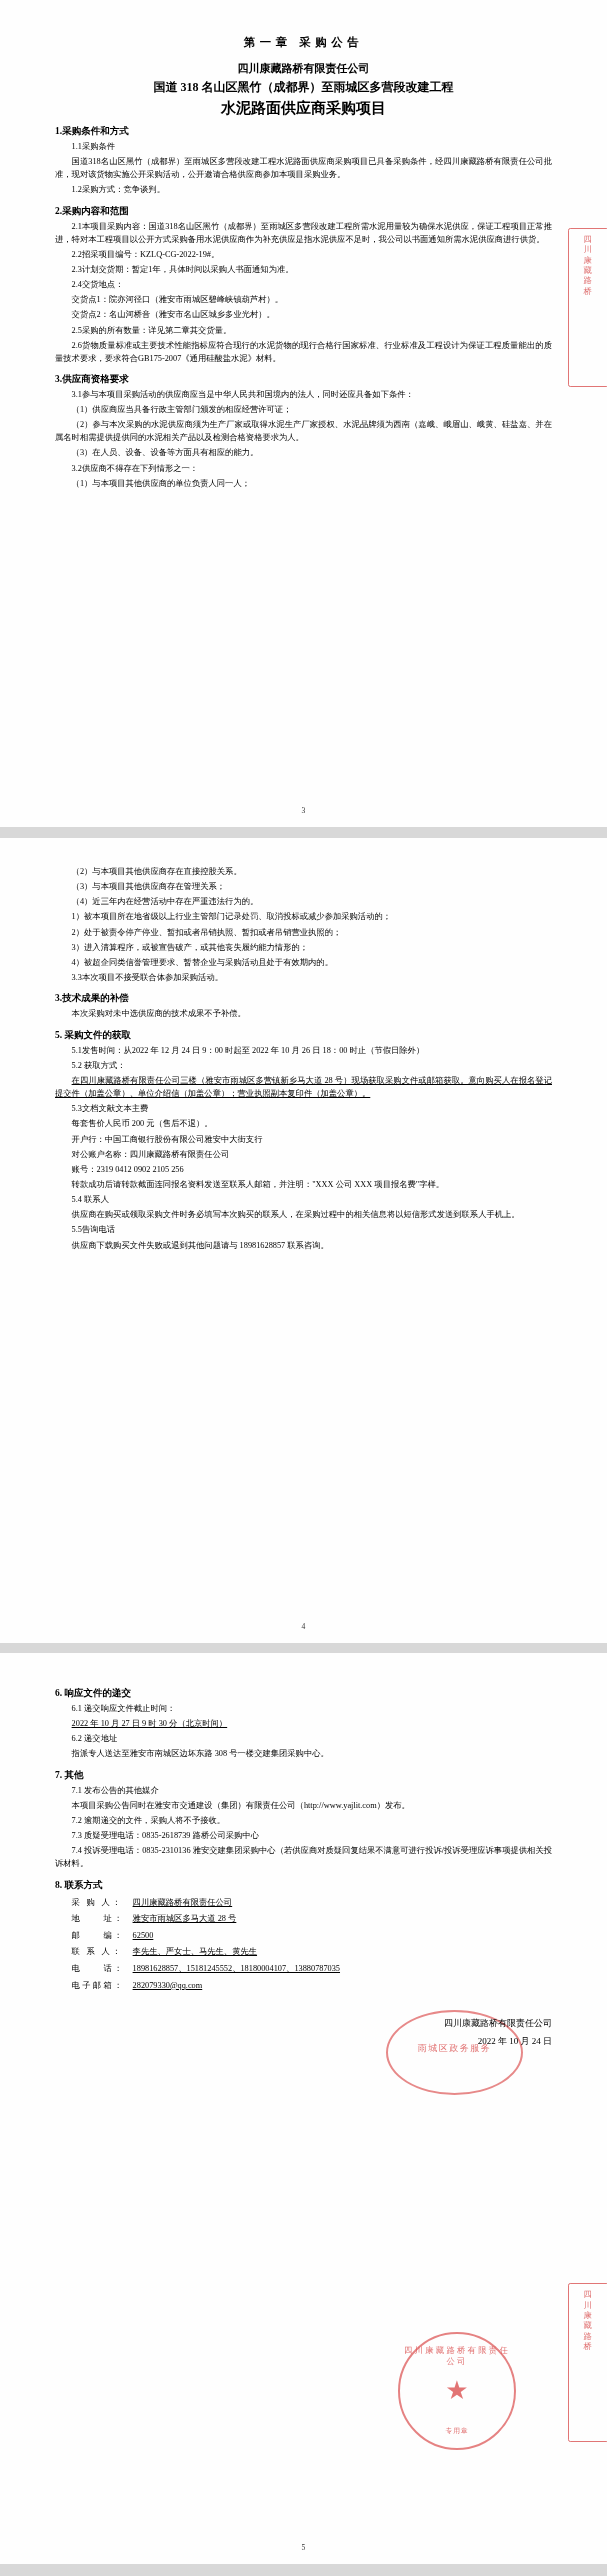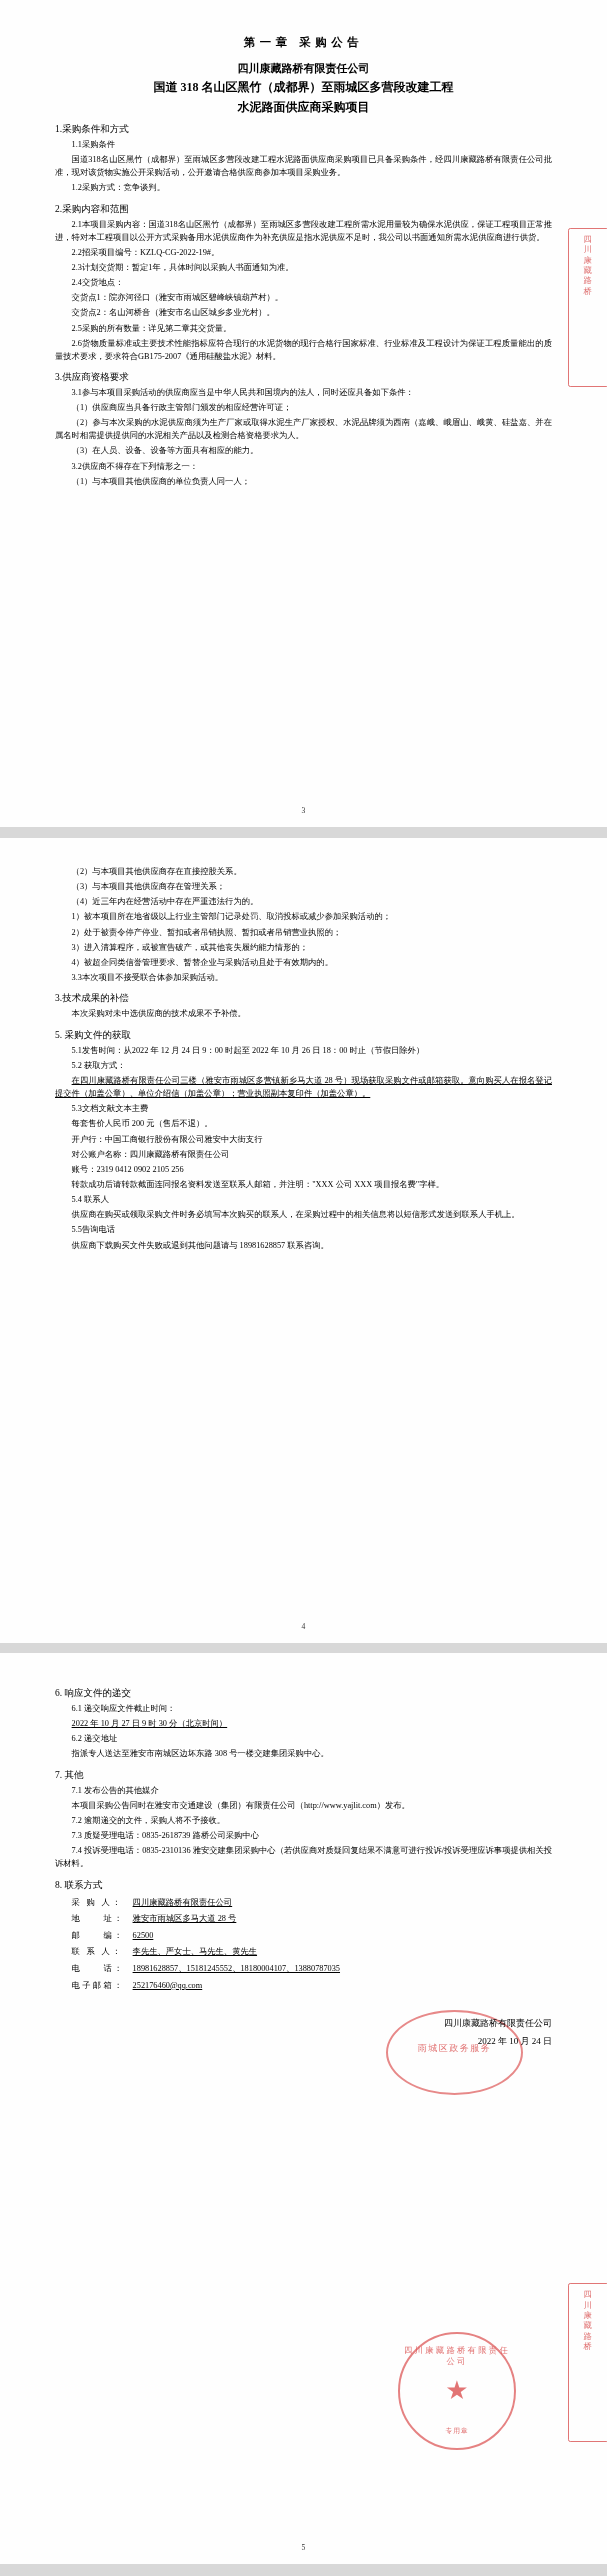--- a/index.html
+++ b/index.html
@@ -24,24 +24,24 @@
     letter-spacing:4.6px;
     margin:9px 0 10.6px 0;
   }
   .title-line{
     text-align:center;
     font-weight:bold;
     margin:3px 0;
   }
   .t1{font-size:11px;}
   .t2{font-size:12px;}
-  .t3{font-size:12px;}
+  .t3{font-size:15px;}
   .sec{
     font-size:9.5px;
-    font-weight:normal;
+    font-weight:bold;
     margin:7.6px 0 3px 0;
   }
   .sub{
     font-size:8.3px;
     margin:2.3px 0;
     text-indent:2em;
     line-height:1.55;
     text-align:justify;
   }
   .u{text-decoration:underline;}
@@ -239,21 +239,21 @@
       <div class="row">
         <div class="k">联 系 人：</div>
         <div class="v red-u">李先生、严女士、马先生、黄先生</div>
       </div>
       <div class="row">
         <div class="k">电　　话：</div>
         <div class="v red-u">18981628857、15181245552、18180004107、13880787035</div>
       </div>
       <div class="row">
         <div class="k">电子邮箱：</div>
-        <div class="v red-u">252176460@qq.com</div>
+        <div class="v red-u">282079330@qq.com</div>
       </div>
     </div>
 
     <div class="sign-block">
       <div class="l">四川康藏路桥有限责任公司</div>
       <div class="l">2022 年 10 月 24 日</div>
     </div>
 
     <div class="stamp-oval" style="right:84px; top:357px;">雨城区政务服务</div>
 

